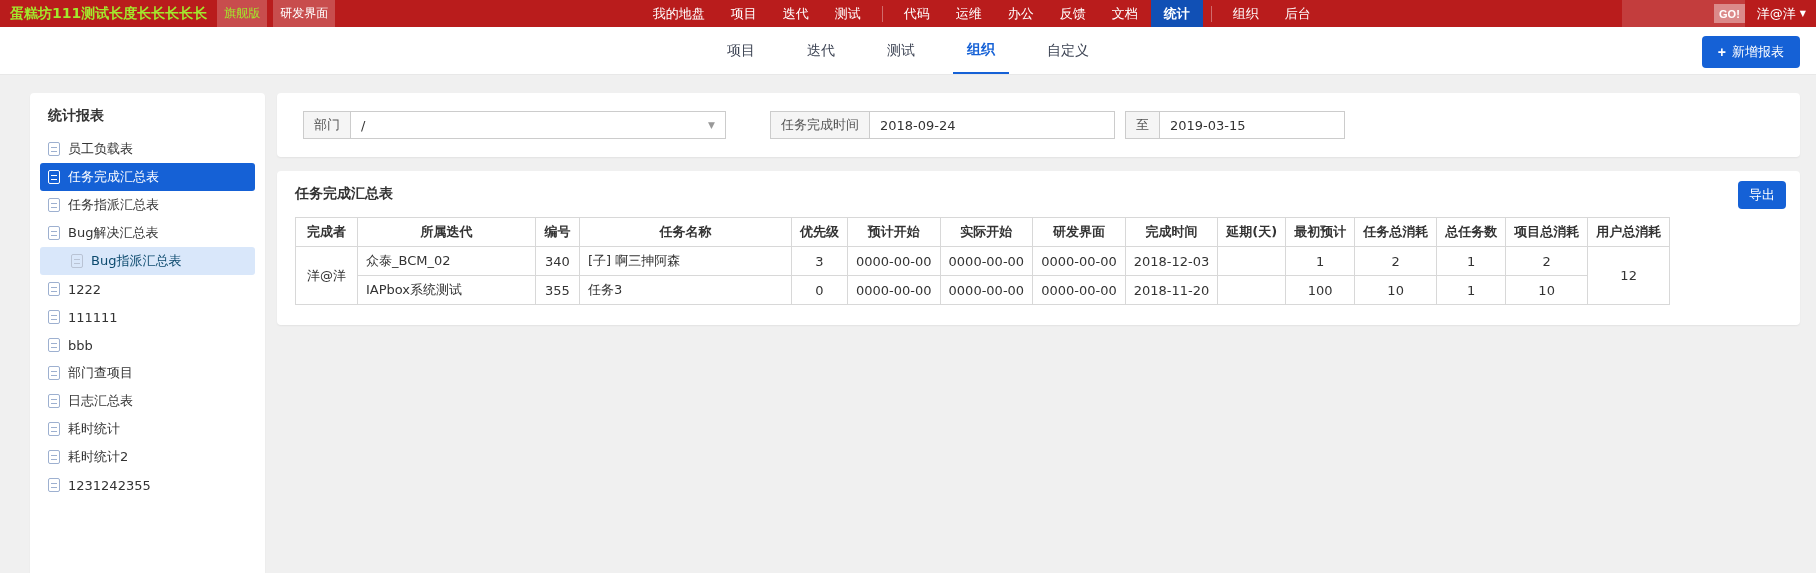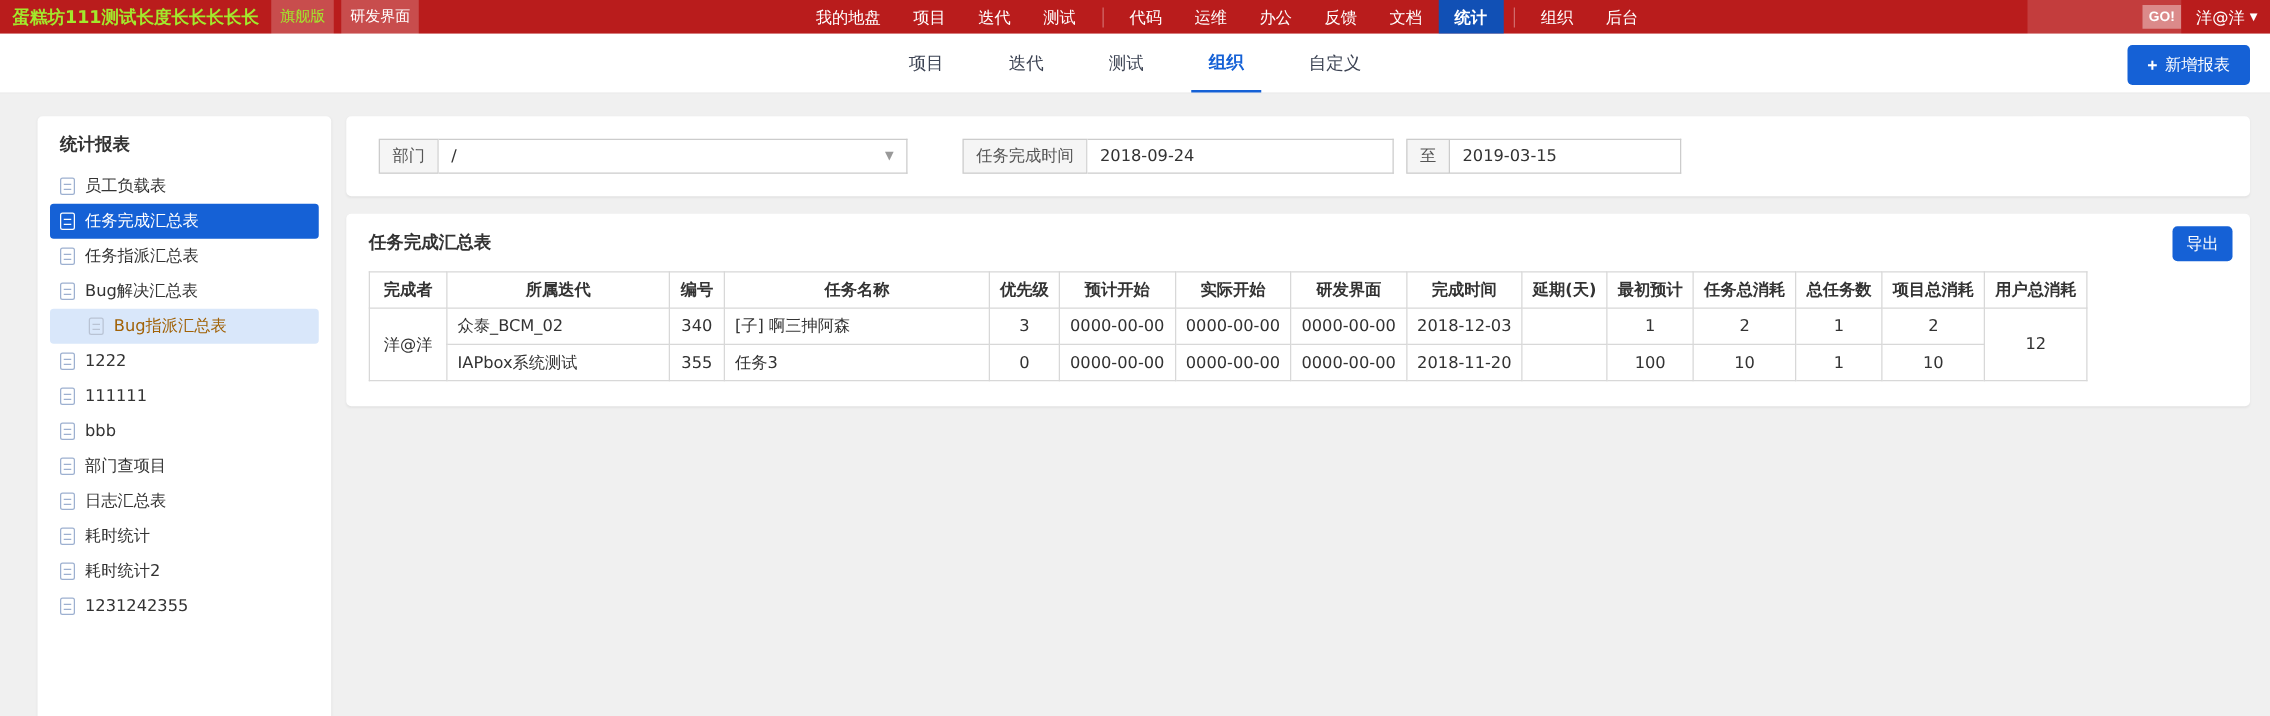--- a/index.html
+++ b/index.html
@@ -40,21 +40,21 @@
 
   
   .content { position:relative; height:558px; padding:18px 16px 0 30px; display:flex; }
 
   .sidebar { width:235px; background:#fff; border-radius:4px; box-shadow:0 1px 2px rgba(0,0,0,.06);
     padding:14px 10px; height:560px; flex:none; }
   .side-title { font-size:14px; font-weight:bold; color:#333; padding:0 8px 10px; }
   .side-item { display:flex; align-items:center; height:28px; padding:0 8px; border-radius:3px;
     font-size:13px; color:#333; cursor:pointer; white-space:nowrap; }
   .side-item.active { background:#1561d6; color:#fff; }
-  .side-item.visited { background:#d9e7fa; color:#a16207;padding-left:31px; }
+  .side-item.visited { background:#d9e7fa; color:#0c4a6e;padding-left:31px; }
   .doc-icon { width:12px; height:14px; border:1px solid #9db0d0; border-radius:2px; margin-right:8px; flex:none;
     background-image:linear-gradient(#9db0d0,#9db0d0),linear-gradient(#9db0d0,#9db0d0);
     background-size:6px 1px,6px 1px; background-position:2px 4px,2px 8px; background-repeat:no-repeat; }
   .side-item.active .doc-icon { border-color:#fff;
     background-image:linear-gradient(#fff,#fff),linear-gradient(#fff,#fff); }
   .side-item.visited .doc-icon { border-color:#b9c3d4;
     background-image:linear-gradient(#b9c3d4,#b9c3d4),linear-gradient(#b9c3d4,#b9c3d4); }
 
   .main { flex:1; margin-left:12px; }
   .card { background:#fff; border-radius:4px; box-shadow:0 1px 2px rgba(0,0,0,.06); }

